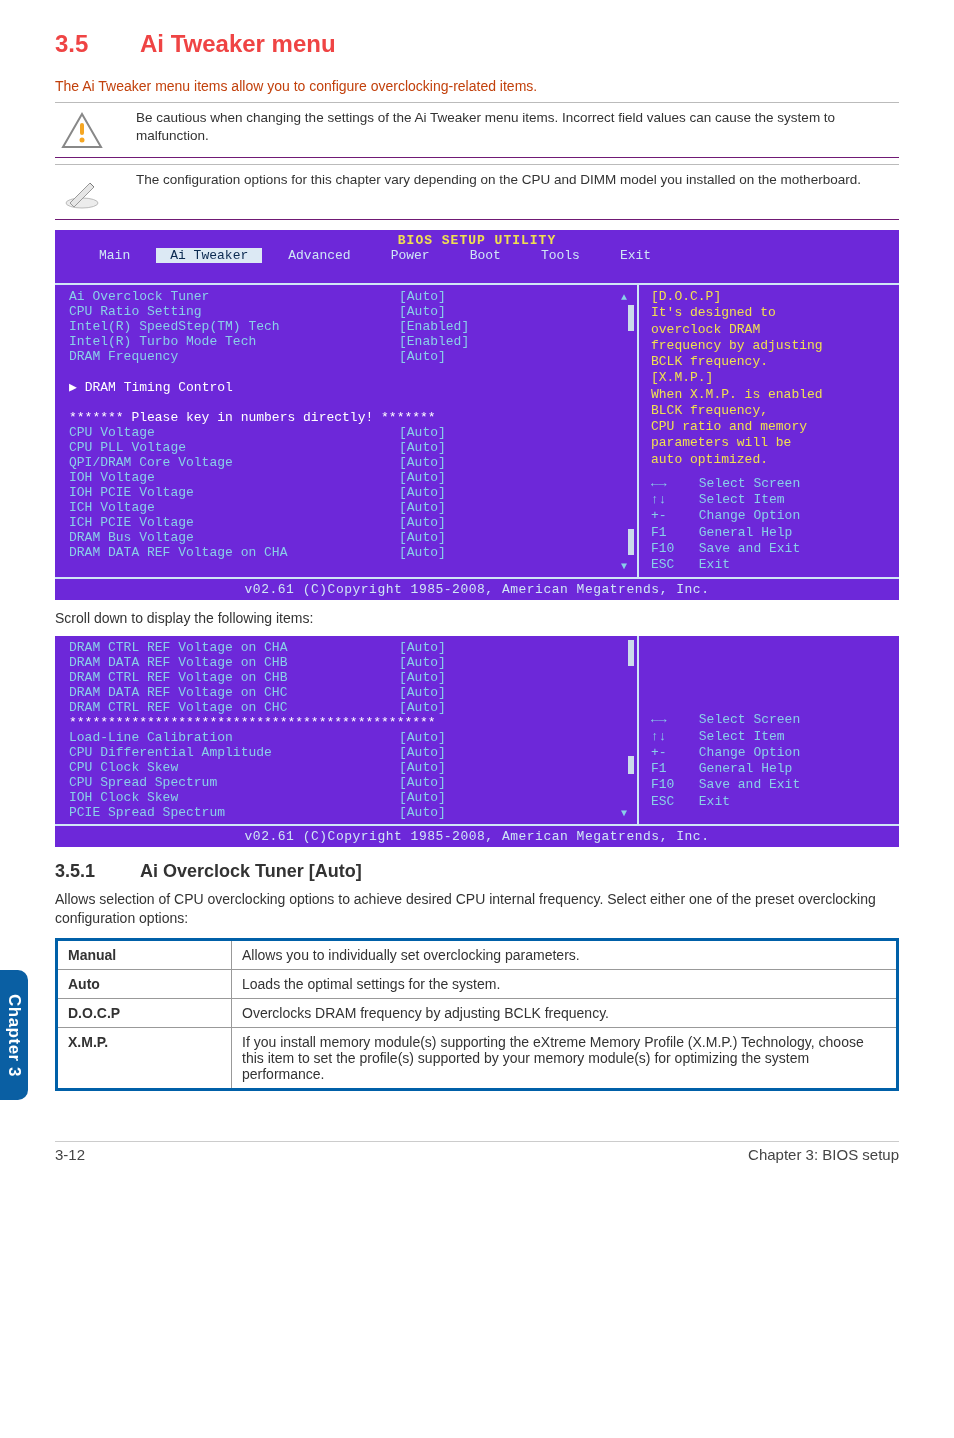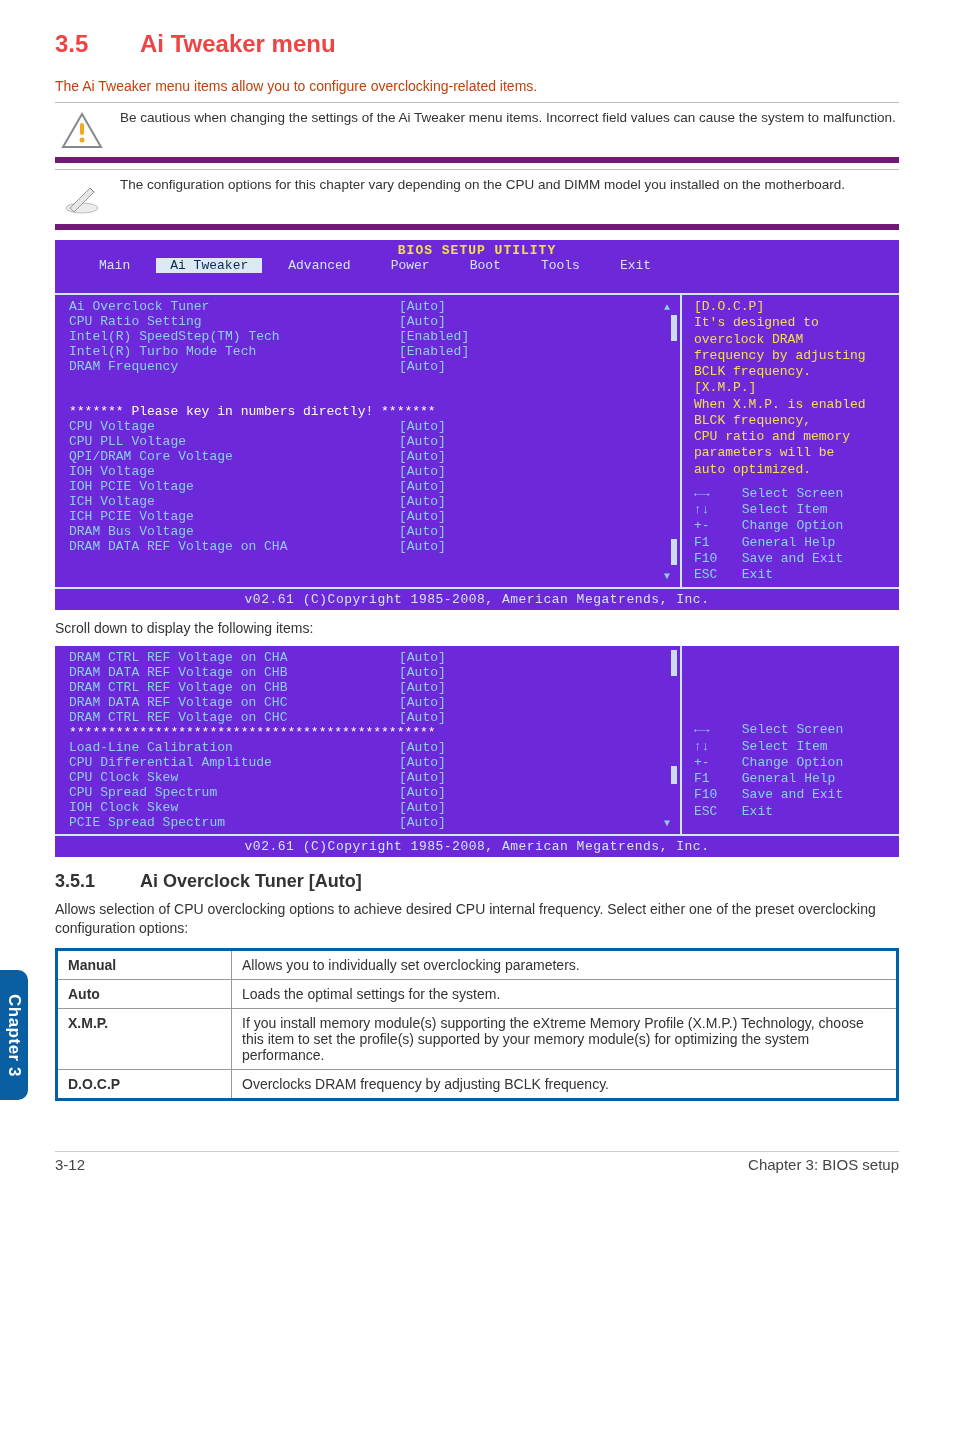--- a/index.html
+++ b/index.html
@@ -16,23 +16,23 @@
     font-weight: bold;
     color: #ef4444;
     margin-bottom: 20px;
   }
   .h1 .num { display:inline-block; width: 85px; }
   p.lead { font-size: 14px; color: #c2410c; margin-bottom: 8px; }
   .note-row {
     display: flex;
     align-items: flex-start;
     border-top: 1px solid #bbb;
-    border-bottom: 6px solid #701a75;
+    border-bottom: 1px solid #701a75;
     padding: 6px 0;
-    gap: 11px;
+    gap: 27px;
     margin-top: 4px;
     margin-bottom: 6px;
   }
   .note-row .icon { flex: 0 0 54px; display:flex; justify-content:center; padding-top:2px; }
   .note-row .icon svg { }
   .note-row .txt { font-size: 13.5px; color: #333; line-height: 1.35; }
   .bios-box {
     background: #6d28d9;
     color: #fff;
     font-family: "Courier New", monospace;
@@ -64,21 +64,21 @@
     border-top: 2px solid #cfe6f5;
     border-bottom: 2px solid #cfe6f5;
   }
   .bios-left {
     flex: 1;
     padding: 4px 10px 4px 14px;
     border-right: 2px solid #cfe6f5;
     position: relative;
   }
   .bios-right {
-    width: 217px;
+    width: 260px;
     padding: 4px 10px 4px 12px;
     color: #f0e050;
   }
   .bios-line { display:flex; white-space: pre; }
   .bios-line .lab { color: #89d0e8; flex: 0 0 330px; }
   .bios-line .lab-white { color: #ffffff; flex: 0 0 330px; }
   .bios-line .val { color: #89d0e8; }
   .right-yel { color: #f0e050; line-height: 1.25; }
   .right-cy { color: #89d0e8; line-height: 1.25; }
   .right-cy .k { display:inline-block; width: 40px; }
@@ -185,20 +185,21 @@
   <div class="bios-body">
     <div class="bios-left">
       <div id="bios-left-group1">
           <div class="bios-line"><span class="lab">Ai Overclock Tuner</span><span class="val">[Auto]</span></div>
           <div class="bios-line"><span class="lab">CPU Ratio Setting</span><span class="val">[Auto]</span></div>
           <div class="bios-line"><span class="lab">Intel(R) SpeedStep(TM) Tech</span><span class="val">[Enabled]</span></div>
           <div class="bios-line"><span class="lab">Intel(R) Turbo Mode Tech</span><span class="val">[Enabled]</span></div>
           <div class="bios-line"><span class="lab">DRAM Frequency</span><span class="val">[Auto]</span></div>
         </div>
       <div class="bios-line"><span class="lab">&nbsp;</span></div>
+      <div class="bios-line"><span class="lab-white">▶ <span>DRAM Timing Control</span></span></div>
       <div class="bios-line"><span class="lab">&nbsp;</span></div>
       <div class="bios-line"><span class="lab-white" style="flex-basis:auto">******* Please key in numbers directly! *******</span></div>
       <div id="bios-left-group2">
           <div class="bios-line"><span class="lab">CPU Voltage</span><span class="val">[Auto]</span></div>
           <div class="bios-line"><span class="lab">CPU PLL Voltage</span><span class="val">[Auto]</span></div>
           <div class="bios-line"><span class="lab">QPI/DRAM Core Voltage</span><span class="val">[Auto]</span></div>
           <div class="bios-line"><span class="lab">IOH Voltage</span><span class="val">[Auto]</span></div>
           <div class="bios-line"><span class="lab">IOH PCIE Voltage</span><span class="val">[Auto]</span></div>
           <div class="bios-line"><span class="lab">ICH Voltage</span><span class="val">[Auto]</span></div>
           <div class="bios-line"><span class="lab">ICH PCIE Voltage</span><span class="val">[Auto]</span></div>
@@ -285,26 +286,26 @@
   <tbody id="opts-body">
       <tr>
         <td class="key">Manual</td>
         <td>Allows you to individually set overclocking parameters.</td>
       </tr>
       <tr>
         <td class="key">Auto</td>
         <td>Loads the optimal settings for the system.</td>
       </tr>
       <tr>
+        <td class="key">D.O.C.P</td>
+        <td>Overclocks DRAM frequency by adjusting BCLK frequency.</td>
+      </tr>
+      <tr>
         <td class="key">X.M.P.</td>
         <td>If you install memory module(s) supporting the eXtreme Memory Profile (X.M.P.) Technology, choose this item to set the profile(s) supported by your memory module(s) for optimizing the system performance.</td>
       </tr>
-      <tr>
-        <td class="key">D.O.C.P</td>
-        <td>Overclocks DRAM frequency by adjusting BCLK frequency.</td>
-      </tr>
     </tbody>
 </table>
 
 <div class="page-footer">
   <span>3-12</span>
   <span>Chapter 3: BIOS setup</span>
 </div>
 
 </body></html>

